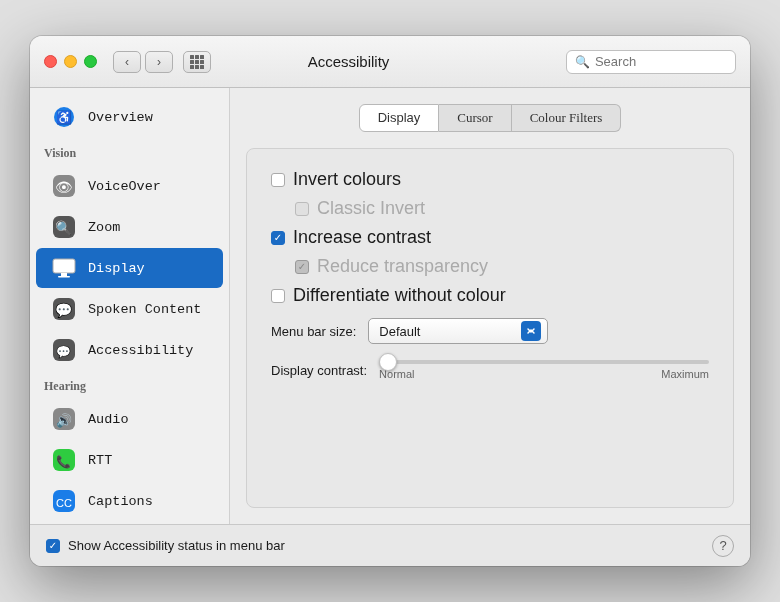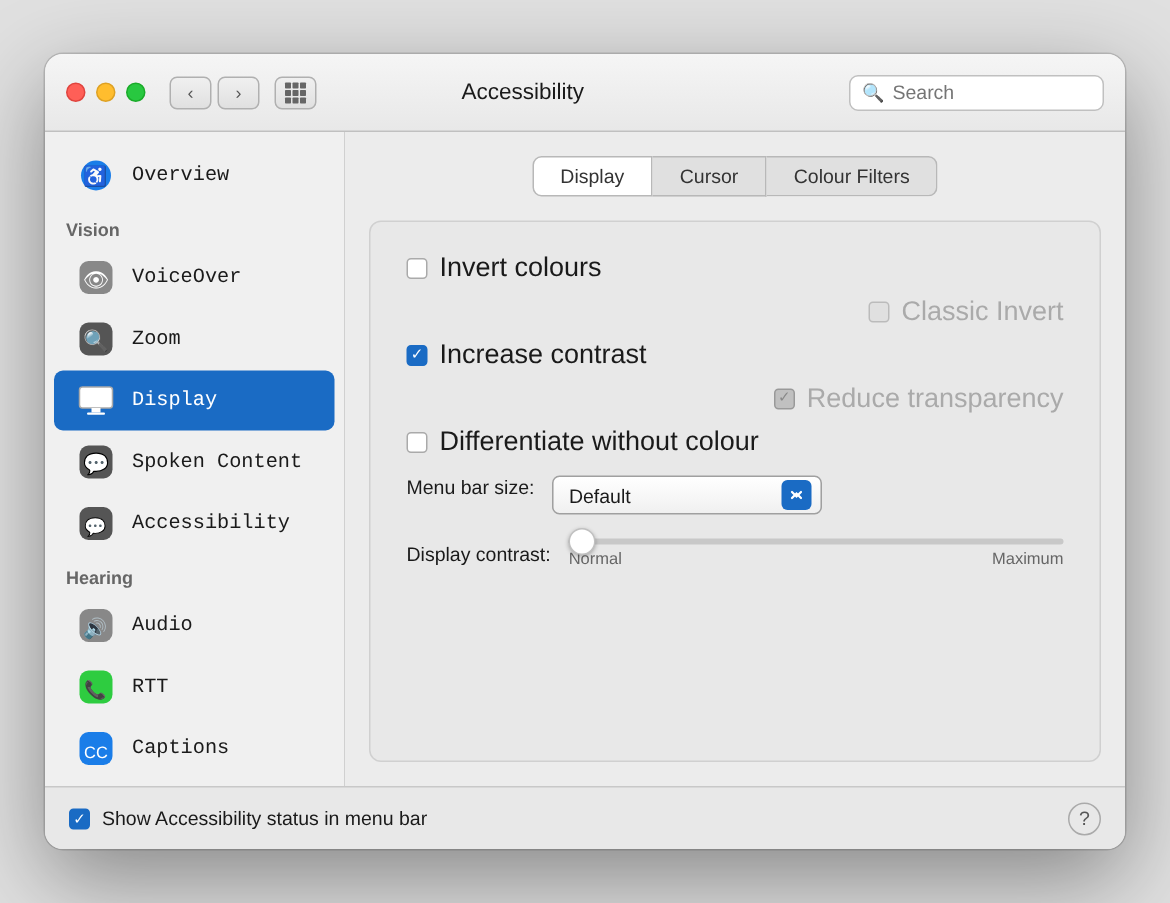--- a/index.html
+++ b/index.html
@@ -137,20 +137,21 @@
     .sidebar-item.active {
       background: #1a6bc4;
     }
     .sidebar-item.active .item-label { color: white; }
     .sidebar-section-label {
       font-size: 12px;
       font-weight: 600;
       color: #666;
       padding: 8px 14px 4px 14px;
       text-transform: none;
+      font-family: Liberation Serif, serif;
     }
     .item-icon {
       width: 28px;
       height: 28px;
       display: flex;
       align-items: center;
       justify-content: center;
       font-size: 20px;
       flex-shrink: 0;
     }
@@ -181,36 +182,36 @@
       border: 1px solid #b8b8b8;
       cursor: pointer;
       color: #333;
     }
     .tab:first-child { border-radius: 6px 0 0 6px; }
     .tab:last-child { border-radius: 0 6px 6px 0; }
     .tab.active {
       background: white;
       font-weight: 500;
     }
-    .tab + .tab { border-left: none; }
+    .tab + .tab { border-left: none; font-family: Liberation Serif, serif; }
     
     .settings-area {
       background: #e8e8e8;
       border-radius: 8px;
       padding: 20px 24px;
       flex: 1;
       border: 1px solid #d0d0d0;
     }
     .setting-row {
       display: flex;
       align-items: center;
       gap: 8px;
       margin-bottom: 8px;
     }
-    .setting-row.indented { padding-left: 24px; justify-content: flex-end; }
+    .setting-row.indented { padding-left: 24px; }
     .checkbox {
       width: 14px;
       height: 14px;
       border: 1.5px solid #aaa;
       border-radius: 3px;
       background: white;
       display: flex;
       align-items: center;
       justify-content: center;
       flex-shrink: 0;
@@ -226,21 +227,21 @@
     }
     .checkbox-tick { color: white; font-size: 10px; line-height: 1; }
     .checkbox-tick-light { color: #888; font-size: 10px; line-height: 1; }
     .setting-label {
       font-size: 18px;
       color: #1a1a1a;
     }
     .setting-label.disabled { color: #aaa; }
     .menu-bar-row {
       display: flex;
-      align-items: flex-start;
+      align-items: center;
       gap: 12px;
       margin: 12px 0 16px 0;
     }
     .menu-bar-label { font-size: 13px; color: #1a1a1a; }
     .select-control {
       width: 180px;
       height: 26px;
       background: linear-gradient(to bottom, #ffffff, #f0f0f0);
       border: 1.5px solid #a0a0a0;
       border-radius: 5px;

